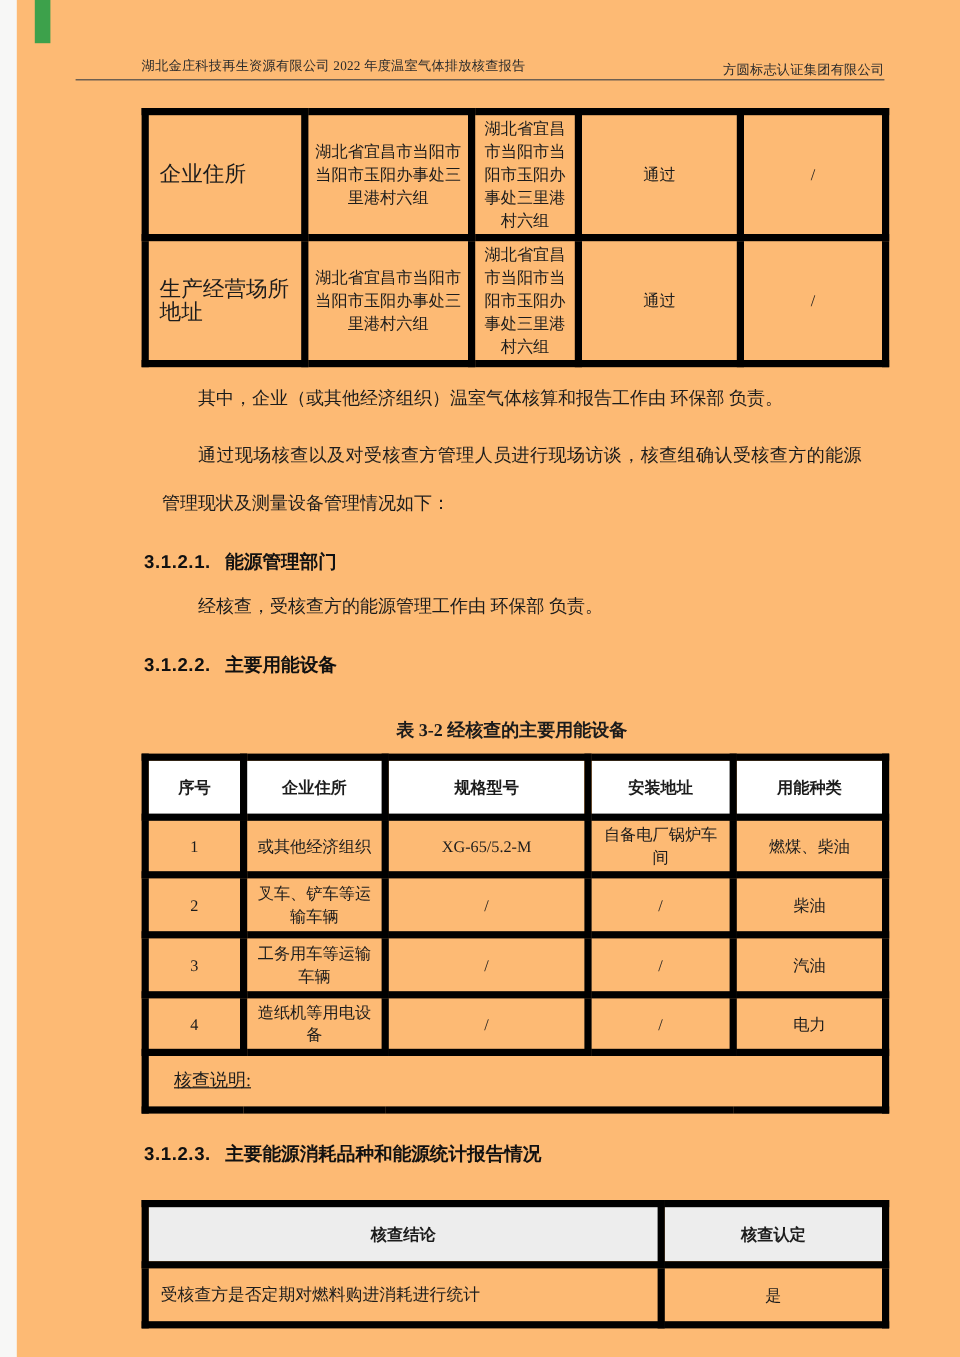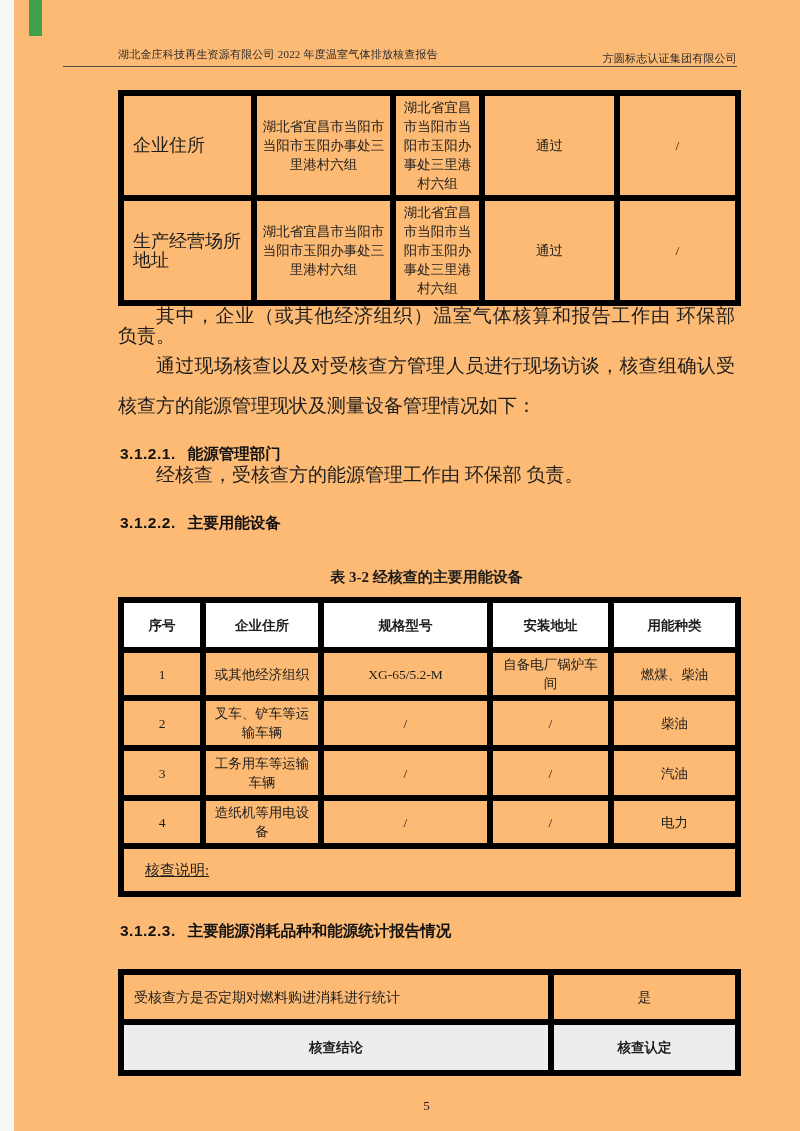--- a/index.html
+++ b/index.html
@@ -23,21 +23,21 @@
     text-align:center;vertical-align:middle;padding:2px 4px;line-height:19px;
     overflow:hidden;}
   .t1{margin-top:24px;}
   .t1 td.lbl{text-align:left;padding-left:9px;font-size:18px;}
   .t2{margin-top:10px;border-top:2px solid #2e2e2e;border-bottom:2px solid #2e2e2e;}
   .t2 th{font-weight:bold;background:#ffffff;}
   .t2 td.note{text-align:left;padding-left:21px;font-size:15px;text-decoration:underline;}
   .t3{margin-top:27px;border-top:2px solid #2e2e2e;}
   .t3 th{font-weight:bold;background:#ededed;}
   .t3 td.q{text-align:left;padding-left:10px;font-size:14px;}
-  p.body{font-size:19px;margin:0;text-align:justify;}
+  p.body{font-size:15px;margin:17px;text-align:justify;}
   .p1{margin-top:4px;line-height:20px;text-indent:2em;}
   .p2{margin-top:22px;line-height:40px;text-indent:2em;}
   .p3{margin-top:30px;line-height:20px;text-indent:2em;}
   .h2{margin:34px 0 0 2px;font-family:"Liberation Sans","DejaVu Sans",sans-serif;
       font-weight:bold;font-size:17.5px;color:#111;}
   .h3{margin:0;font-family:"Liberation Sans","DejaVu Sans",sans-serif;
       font-weight:bold;font-size:15.5px;color:#111;}
   .h3121{margin-top:18px;margin-left:2px;}
   .h3122{margin-top:28px;margin-left:2px;}
   .h3123{margin-top:24px;margin-left:2px;}
@@ -156,25 +156,25 @@
       <span class="num">3.1.2.3.</span><span>主要能源消耗品种和能源统计报告情况</span>
     </div>
 
     <table class="t3">
       <colgroup>
           <col style="width:430px">
           <col style="width:187px">
         </colgroup>
       <tbody>
           <tr>
+        <th style="height:41px">核查结论</th>
+        <th>核查认定</th>
+      </tr>
+      <tr>
         <td class="q" style="height:40px">受核查方是否定期对燃料购进消耗进行统计</td>
         <td>是</td>
-      </tr>
-      <tr>
-        <th style="height:41px">核查结论</th>
-        <th>核查认定</th>
       </tr>
     </tbody>
       </table>
 
     <div class="page-num">5</div>
   </div>
 </div>
 
 </body></html>

